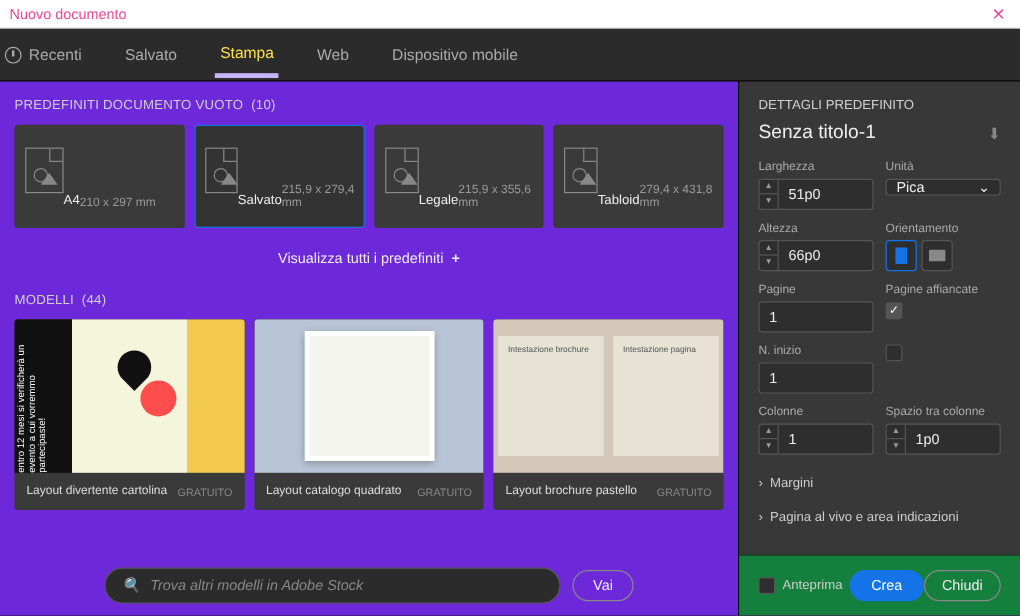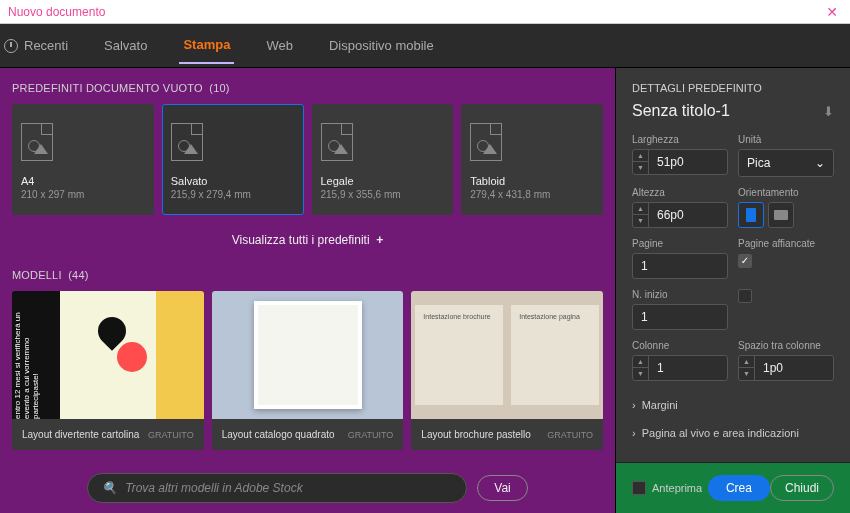--- a/index.html
+++ b/index.html
@@ -1,27 +1,27 @@
 <!DOCTYPE html>
 <html><head>
 <meta charset="utf-8">
 <style>
 *{margin:0;padding:0;box-sizing:border-box;font-family:"Segoe UI",Arial,sans-serif}
 body{background:#1e1e1e;color:#d0d0d0;font-size:12px;width:850px;height:513px;overflow:hidden}
 .titlebar{background:#fff;color:#ec4899;height:24px;display:flex;align-items:center;justify-content:space-between;padding:0 8px;border-bottom:1px solid #ccc}
 .titlebar-close{cursor:pointer;font-size:14px;padding:0 4px}
 .tabs{display:flex;justify-content:flex-start;align-items:center;height:44px;background:#2b2b2b;gap:28px;border-bottom:1px solid #000}
 .tab{display:flex;align-items:center;gap:6px;color:#aaa;cursor:pointer;padding:10px 4px;font-size:13px}
-.tab.active{color:#f97316;border-bottom:2px solid #c4b5fd;font-weight:700}
+.tab.active{color:#fde047;border-bottom:4px solid #c4b5fd;font-weight:400}
 .main{display:flex;height:445px}
-.left{flex:1;background:#701a75;padding:14px 12px 10px 12px;overflow:hidden;position:relative}
+.left{flex:1;background:#6d28d9;padding:14px 12px 10px 12px;overflow:hidden;position:relative}
 .right{width:235px;background:#383838;padding:14px 16px;border-left:1px solid #000}
 .section-title{color:#d0d0d0;font-size:11px;margin-bottom:10px;letter-spacing:.2px}
 .presets{display:flex;gap:8px;margin-bottom:18px}
-.preset{flex:1;background:#3a3a3a;border:1px solid #3a3a3a;border-radius:3px;padding:18px 0 14px 8px;display:flex;flex-direction:column;align-items:flex-start;cursor:pointer}
+.preset{flex:1;background:#3a3a3a;border:1px solid #3a3a3a;border-radius:3px;padding:18px 0 14px 8px;display:flex;flex-direction:row;align-items:flex-end;cursor:pointer}
 .preset.selected{border:1.5px solid #1473e6;background:#333}
 .preset-icon{width:32px;height:38px;border:1.5px solid #888;position:relative;margin-bottom:14px}
 .preset-icon::after{content:"";position:absolute;top:0;right:0;width:10px;height:10px;border-left:1.5px solid #888;border-bottom:1.5px solid #888}
 .preset-icon-shape{position:absolute;bottom:8px;left:6px;width:12px;height:12px;border:1.5px solid #888;border-radius:50%}
 .preset-icon-tri{position:absolute;bottom:6px;left:12px;width:0;height:0;border-left:7px solid transparent;border-right:7px solid transparent;border-bottom:10px solid #888}
 .preset-name{color:#eee;font-size:11px;margin-bottom:2px}
 .preset-size{color:#999;font-size:10px}
 .view-all{text-align:center;color:#eee;font-size:12px;cursor:pointer;margin-bottom:22px}
 .models{display:flex;gap:8px}
 .model{flex:1;background:#3a3a3a;border-radius:3px;overflow:hidden}
@@ -36,21 +36,21 @@
 .doc-title{display:flex;justify-content:space-between;align-items:center;margin-bottom:14px}
 .doc-title-text{color:#eee;font-size:16px}
 .field-row{display:flex;gap:10px;margin-bottom:10px}
 .field{flex:1}
 .field-label{color:#aaa;font-size:10px;margin-bottom:4px;display:block}
 .input-wrap{display:flex;align-items:center;background:#2e2e2e;border:1px solid #555;border-radius:3px;height:26px}
 .stepper{display:flex;flex-direction:column;border-right:1px solid #555;width:16px}
 .stepper span{height:12px;color:#999;font-size:7px;text-align:center;line-height:12px;cursor:pointer}
 .stepper span:first-child{border-bottom:1px solid #555}
 .input-val{flex:1;padding:0 8px;color:#eee;background:none;border:none;font-size:12px;outline:none}
-.select{display:flex;align-items:center;justify-content:space-between;background:#2e2e2e;border:1px solid #555;border-radius:3px;height:28px;padding:0 8px;color:#eee;font-size:12px;cursor:pointer}
+.select{display:flex;align-items:center;justify-content:space-between;background:#2e2e2e;border:1px solid #555;border-radius:3px;height:14px;padding:0 8px;color:#eee;font-size:12px;cursor:pointer}
 .orient{display:flex;gap:4px}
 .orient-btn{width:26px;height:26px;background:#2e2e2e;border:1px solid #555;border-radius:3px;display:flex;align-items:center;justify-content:center;cursor:pointer}
 .orient-btn.active{border-color:#1473e6}
 .orient-btn svg{fill:#888}
 .orient-btn.active svg{fill:#1473e6}
 .checkbox{width:14px;height:14px;background:#555;border-radius:2px;display:inline-flex;align-items:center;justify-content:center;color:#fff;font-size:10px}
 .accordion{display:flex;align-items:center;gap:6px;color:#ccc;font-size:11px;padding:8px 0;cursor:pointer}
 .footer{position:absolute;bottom:0;left:0;right:0;display:flex;justify-content:space-between;align-items:center;padding:12px 16px;background:#15803d;border-top:1px solid #222}
 .footer-left{display:flex;align-items:center;gap:6px;color:#ccc;font-size:11px}
 .footer-btns{display:flex;gap:0}

